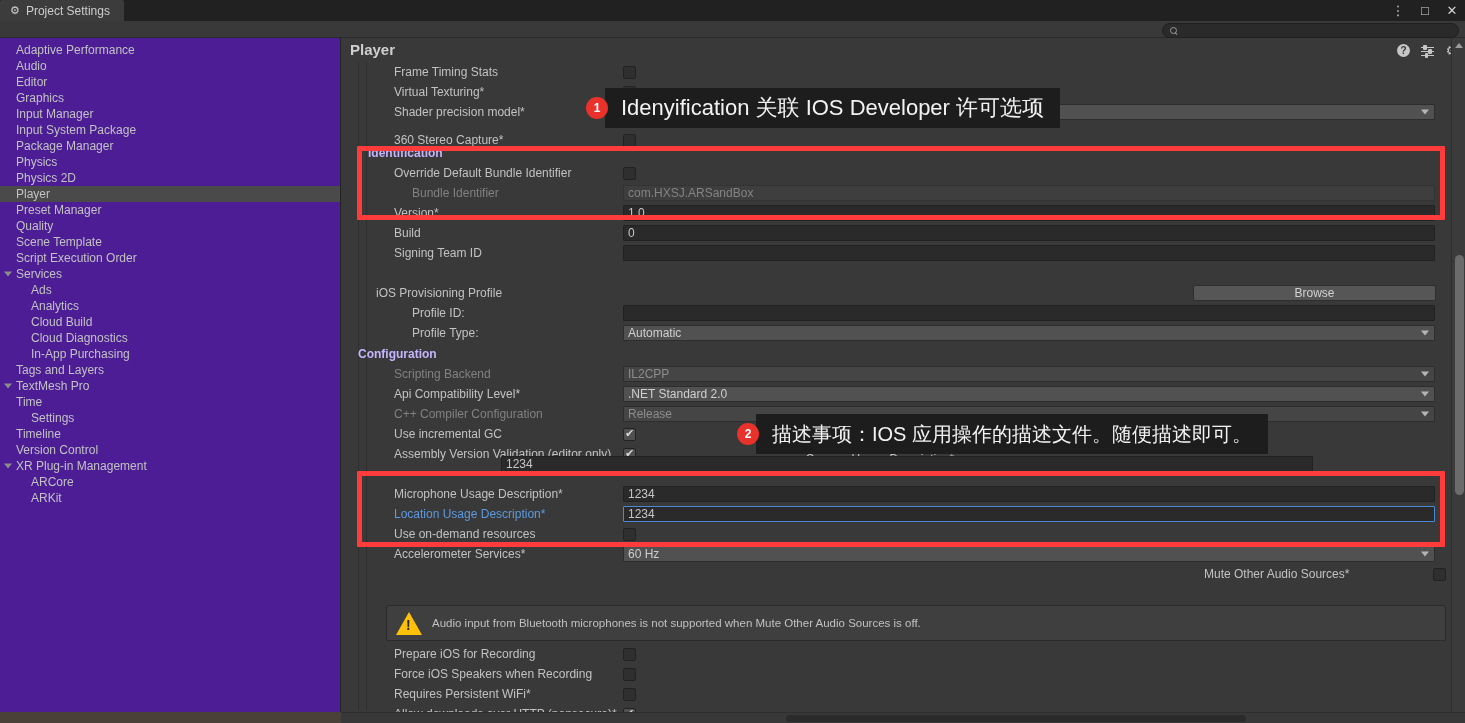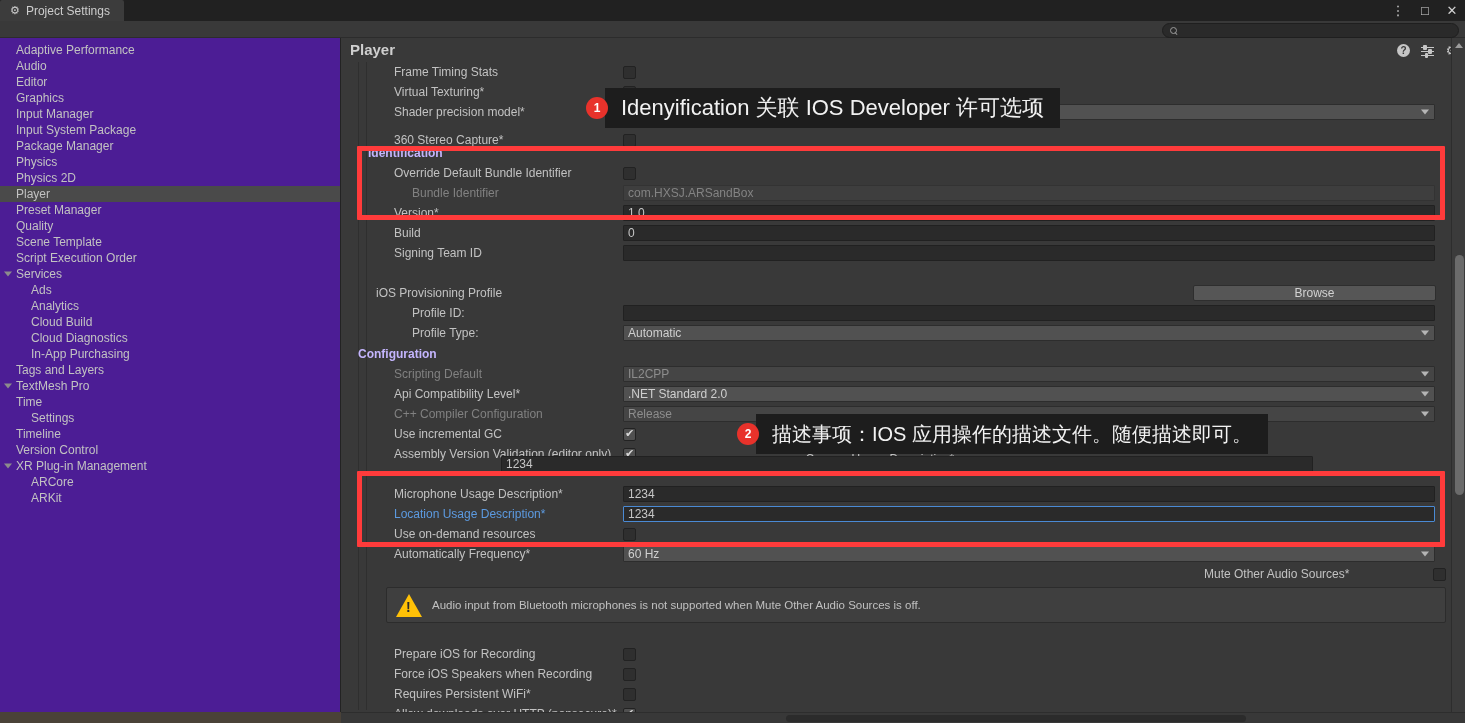--- a/index.html
+++ b/index.html
@@ -466,21 +466,21 @@
           <span>Automatic</span>
           <span class="arrow"></span>
         </span>
       </div>
 
       <div class="row" style="top:282px;left:0;">
         <span class="lbl sect" style="padding-left:8px;">Configuration</span>
       </div>
 
       <div class="row" style="top:302px;">
-        <span class="lbl ind1 dim">Scripting Default</span>
+        <span class="lbl ind1 dim">Scripting Backend</span>
         <span class="dd wide dim">
           <span>IL2CPP</span>
           <span class="arrow"></span>
         </span>
       </div>
 
       <div class="row" style="top:322px;">
         <span class="lbl ind1">Api Compatibility Level*</span>
         <span class="dd wide">
           <span>.NET Standard 2.0</span>
@@ -520,33 +520,33 @@
         <span class="lbl ind1 blue">Location Usage Description*</span>
         <span class="field wide focus">1234</span>
       </div>
 
       <div class="row" style="top:462px;">
         <span class="lbl ind1">Use on-demand resources</span>
         <span class="cb"></span>
       </div>
 
       <div class="row" style="top:482px;">
-        <span class="lbl ind1">Automatically Frequency*</span>
+        <span class="lbl ind1">Accelerometer Services*</span>
         <span class="dd wide">
           <span>60 Hz</span>
           <span class="arrow"></span>
         </span>
       </div>
 
       <div class="row" style="top:502px;justify-content:flex-end;">
         <span class="lbl ind1">Mute Other Audio Sources*</span>
         <span class="cb"></span>
       </div>
 
-      <div class="helpbox" style="top:525px;">
+      <div class="helpbox" style="top:543px;">
         <span class="warn-tri"></span>
         <span class="htxt">Audio input from Bluetooth microphones is not supported when Mute Other Audio Sources is off.</span>
       </div>
 
       <div class="row" style="top:582px;">
         <span class="lbl ind1">Prepare iOS for Recording</span>
         <span class="cb"></span>
       </div>
 
       <div class="row" style="top:602px;">

